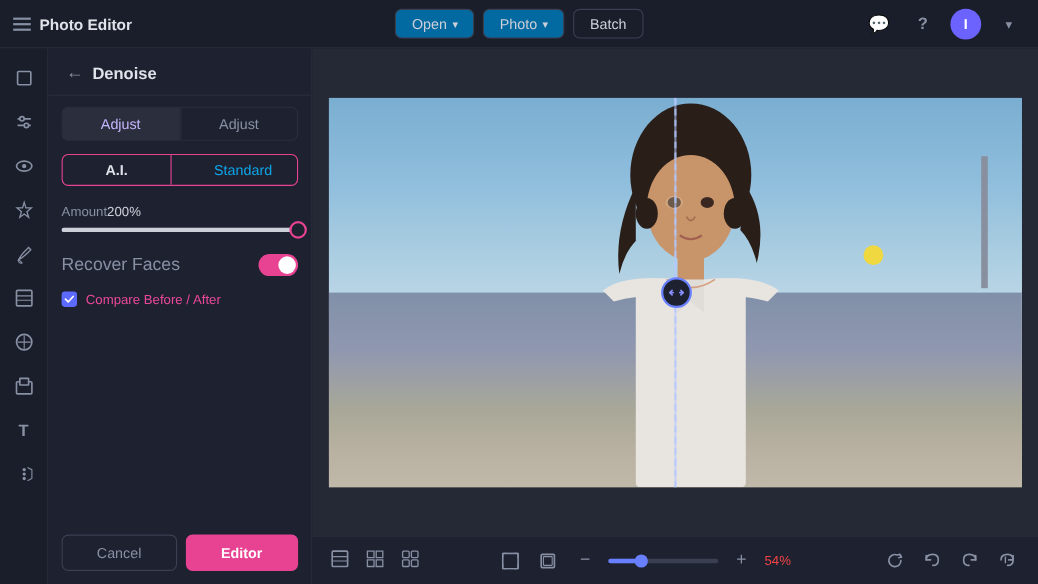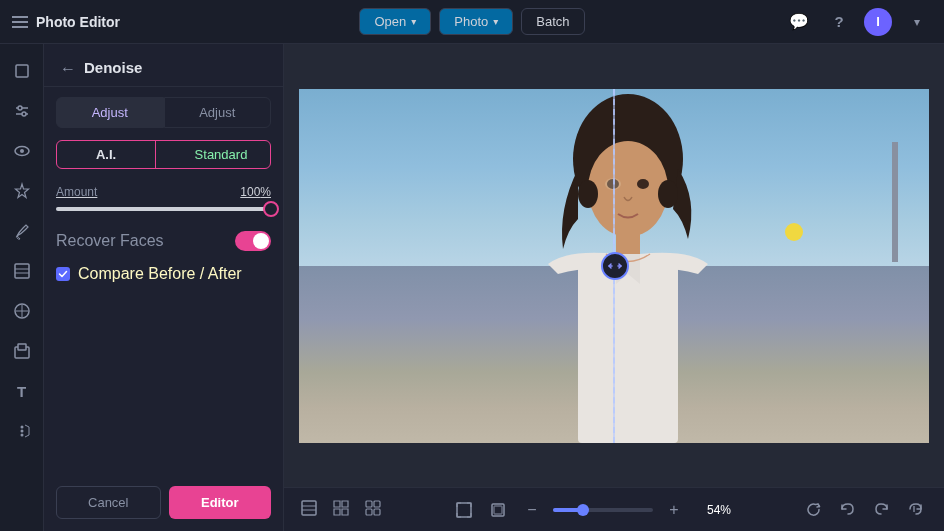--- a/index.html
+++ b/index.html
@@ -174,45 +174,44 @@
       gap: 16px;
       border: 1.5px solid #e84393;
       border-radius: 6px;
       overflow: hidden;
     }
     .mode-btn {
       flex: 1;
       text-align: center;
       padding: 6px 0;
       font-size: 13px;
-      color: #86efac;
+      color: #0ea5e9;
       cursor: pointer;
       background: transparent;
       border: none;
     }
     .mode-btn.active {
       background: transparent;
       color: #e0e3ea;
       font-weight: 600;
     }
     
     .mode-btn-ai {
       border-right: 1px solid #e84393;
     }
 
     
     .slider-section {
       padding: 4px 12px 10px;
     }
     .slider-row {
       display: flex;
-      justify-content: space-between;
+      justify-content: flex-start;
       align-items: center;
       margin-bottom: 8px;
-      text-decoration: underline;
     }
     .slider-label {
       font-size: 12px; color: #8890a4;
     }
     .slider-value {
       font-size: 12px; color: #cdd0d8;
     }
     .slider-track {
       position: relative;
       height: 4px;
@@ -278,21 +277,21 @@
     }
     .checkbox {
       width: 14px; height: 14px;
       background: #5c6aff;
       border-radius: 3px;
       display: flex; align-items: center; justify-content: center;
       flex-shrink: 0; cursor: pointer;
     }
     .checkbox svg { width: 10px; height: 10px; }
     .checkbox-label {
-      font-size: 16px; color: #fef9c3;
+      font-size: 12px; color: #ec4899;
     }
 
     
     .action-buttons {
       display: flex;
       gap: 8px;
       padding: 12px;
       margin-top: auto;
     }
     .cancel-btn {
@@ -408,21 +407,21 @@
     .zoom-slider-thumb {
       position: absolute;
       left: 30%; top: 50%;
       transform: translate(-50%, -50%);
       width: 12px; height: 12px;
       border-radius: 50%;
       background: #6880ff;
       cursor: pointer;
     }
     .zoom-level {
-      font-size: 12px; color: #ffffff; min-width: 36px; text-align: right;
+      font-size: 12px; color: #ef4444; min-width: 36px; text-align: left;
     }
     .bottom-right {
       display: flex; align-items: center; gap: 8px;
     }
 
     
     .photo-scene {
       width: 100%; height: 100%;
       position: relative;
       background: linear-gradient(180deg, #87b5d4 0%, #9cc4dc 30%, #b8d0e0 50%, #c8c0b0 70%, #d0c8b8 85%, #c8c0a8 100%);
@@ -588,21 +587,21 @@
       </button>
       <button class="mode-btn">
         <span>Standard</span>
       </button>
     </div>
 
     <div class="slider-section">
       <div class="slider-row">
         <span class="slider-label">Amount</span>
         <span class="slider-value">
-          <span>100</span><span>%</span>
+          <span>200</span><span>%</span>
         </span>
       </div>
       <div class="slider-track">
         <div class="slider-fill" style="width: 100%;"></div>
         <div class="slider-thumb" style="left: 100%;"></div>
         <input type="range" min="0" max="100" value="100" style="">
       </div>
     </div>
 
     <div class="toggle-row">

